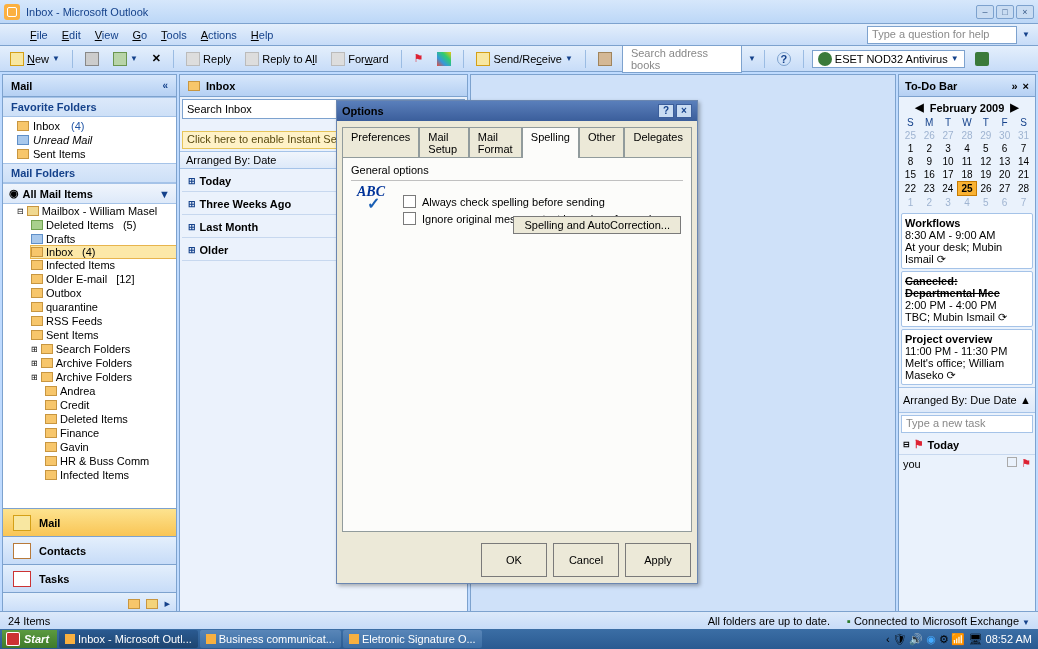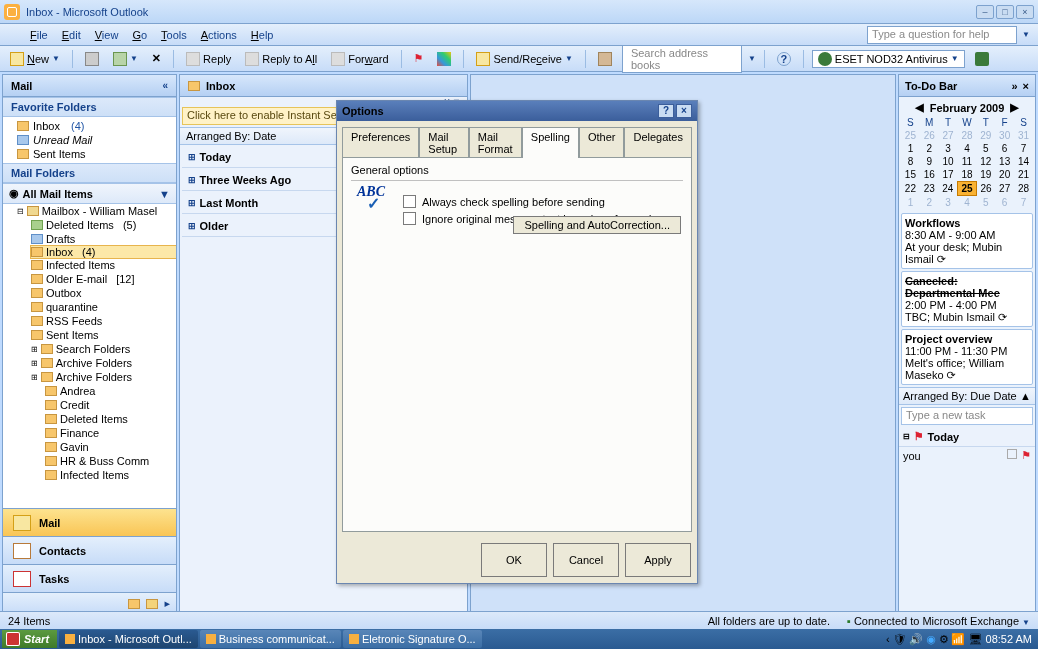--- a/index.html
+++ b/index.html
@@ -70,21 +70,21 @@
 .cal{padding:2px}
 .cal-h{display:flex;align-items:center;justify-content:center;gap:6px;color:#15428b;font-weight:bold;padding:2px 0}
 .cal table{width:100%;border-collapse:collapse;text-align:center;color:#15428b}
 .cal th{font-weight:normal;color:#15428b;font-size:10px;padding:1px}
 .cal td{font-size:10px;padding:1px;width:14%}
 .cal td.dim{color:#9fb4d1}
 .cal td.today{background:#f9b233;border:1px solid #c77b00;font-weight:bold}
 .apt{margin:2px;padding:3px;background:#fff;border:1px solid #a5c3e8;border-radius:2px;font-size:10px;line-height:12px}
 .apt.strike .t{text-decoration:line-through}
 .apt .t{font-weight:bold}
-.arranged2{height:18px;border-top:1px solid #a5c3e8;border-bottom:1px solid #a5c3e8;display:flex;align-items:center;padding:0 4px;background:linear-gradient(#f0f5fc,#dde9f9);color:#15428b;font-size:10px}
+.arranged2{height:26px;border-top:1px solid #a5c3e8;border-bottom:1px solid #a5c3e8;display:flex;align-items:center;padding:0 4px;background:linear-gradient(#f0f5fc,#dde9f9);color:#15428b;font-size:10px}
 .newtask{margin:2px;height:18px;border:1px solid #a5c3e8;color:#888;padding:1px 4px;background:#fff}
 .flaggroup{display:flex;align-items:center;gap:4px;padding:3px 4px;border-bottom:1px solid #c7d8ef;font-weight:bold;color:#15428b;background:#ebf2fc}
 .flagitem{display:flex;align-items:center;padding:2px 4px;color:#c33}
 
 .status{position:absolute;bottom:20px;left:0;right:0;height:18px;background:linear-gradient(#dce9fa,#c7dcf8);border-top:1px solid #7da2ce;display:flex;align-items:center;padding:0 8px;color:#15428b}
 .status .r{margin-left:auto;display:flex;gap:17px}
 
 .taskbar{position:absolute;bottom:0;left:0;right:0;height:20px;background:linear-gradient(#3b6ea5,#2a5a91);display:flex;align-items:center;padding:0 2px;gap:2px}
 .startbtn{height:18px;padding:0 8px 0 22px;background:linear-gradient(#5c9a3f,#3f7a2a);color:#fff;font-weight:bold;font-style:italic;border-radius:0;position:relative;display:flex;align-items:center}
 .startbtn:before{content:"";position:absolute;left:4px;top:2px;width:14px;height:14px;background:#cc3333;border-radius:2px;box-shadow:0 0 0 1px #fff inset}
@@ -330,20 +330,27 @@
       <span style="color:#15428b">▸</span>
     </div>
   </div>
 
   <div class="center">
     <div class="list">
       <div class="list-h">
           <span class="fld"></span>
           <span>Inbox</span>
         </div>
+      <div class="searchbox">
+          <span>Search Inbox</span>
+          <span class="mag">
+            <span>🔍</span>
+            <span class="dd">▼</span>
+          </span>
+        </div>
       <span style="text-align:right;padding-right:6px;color:#15428b;font-size:9px">¥ ▼</span>
       <div class="instant">Click here to enable Instant Search</div>
       <div class="arranged">
           <span>Arranged By: Date</span>
           <span>N</span>
         </div>
       <div id="groups">
           <div class="group">
             <span class="exp">⊞</span>
             <span>Today</span>

